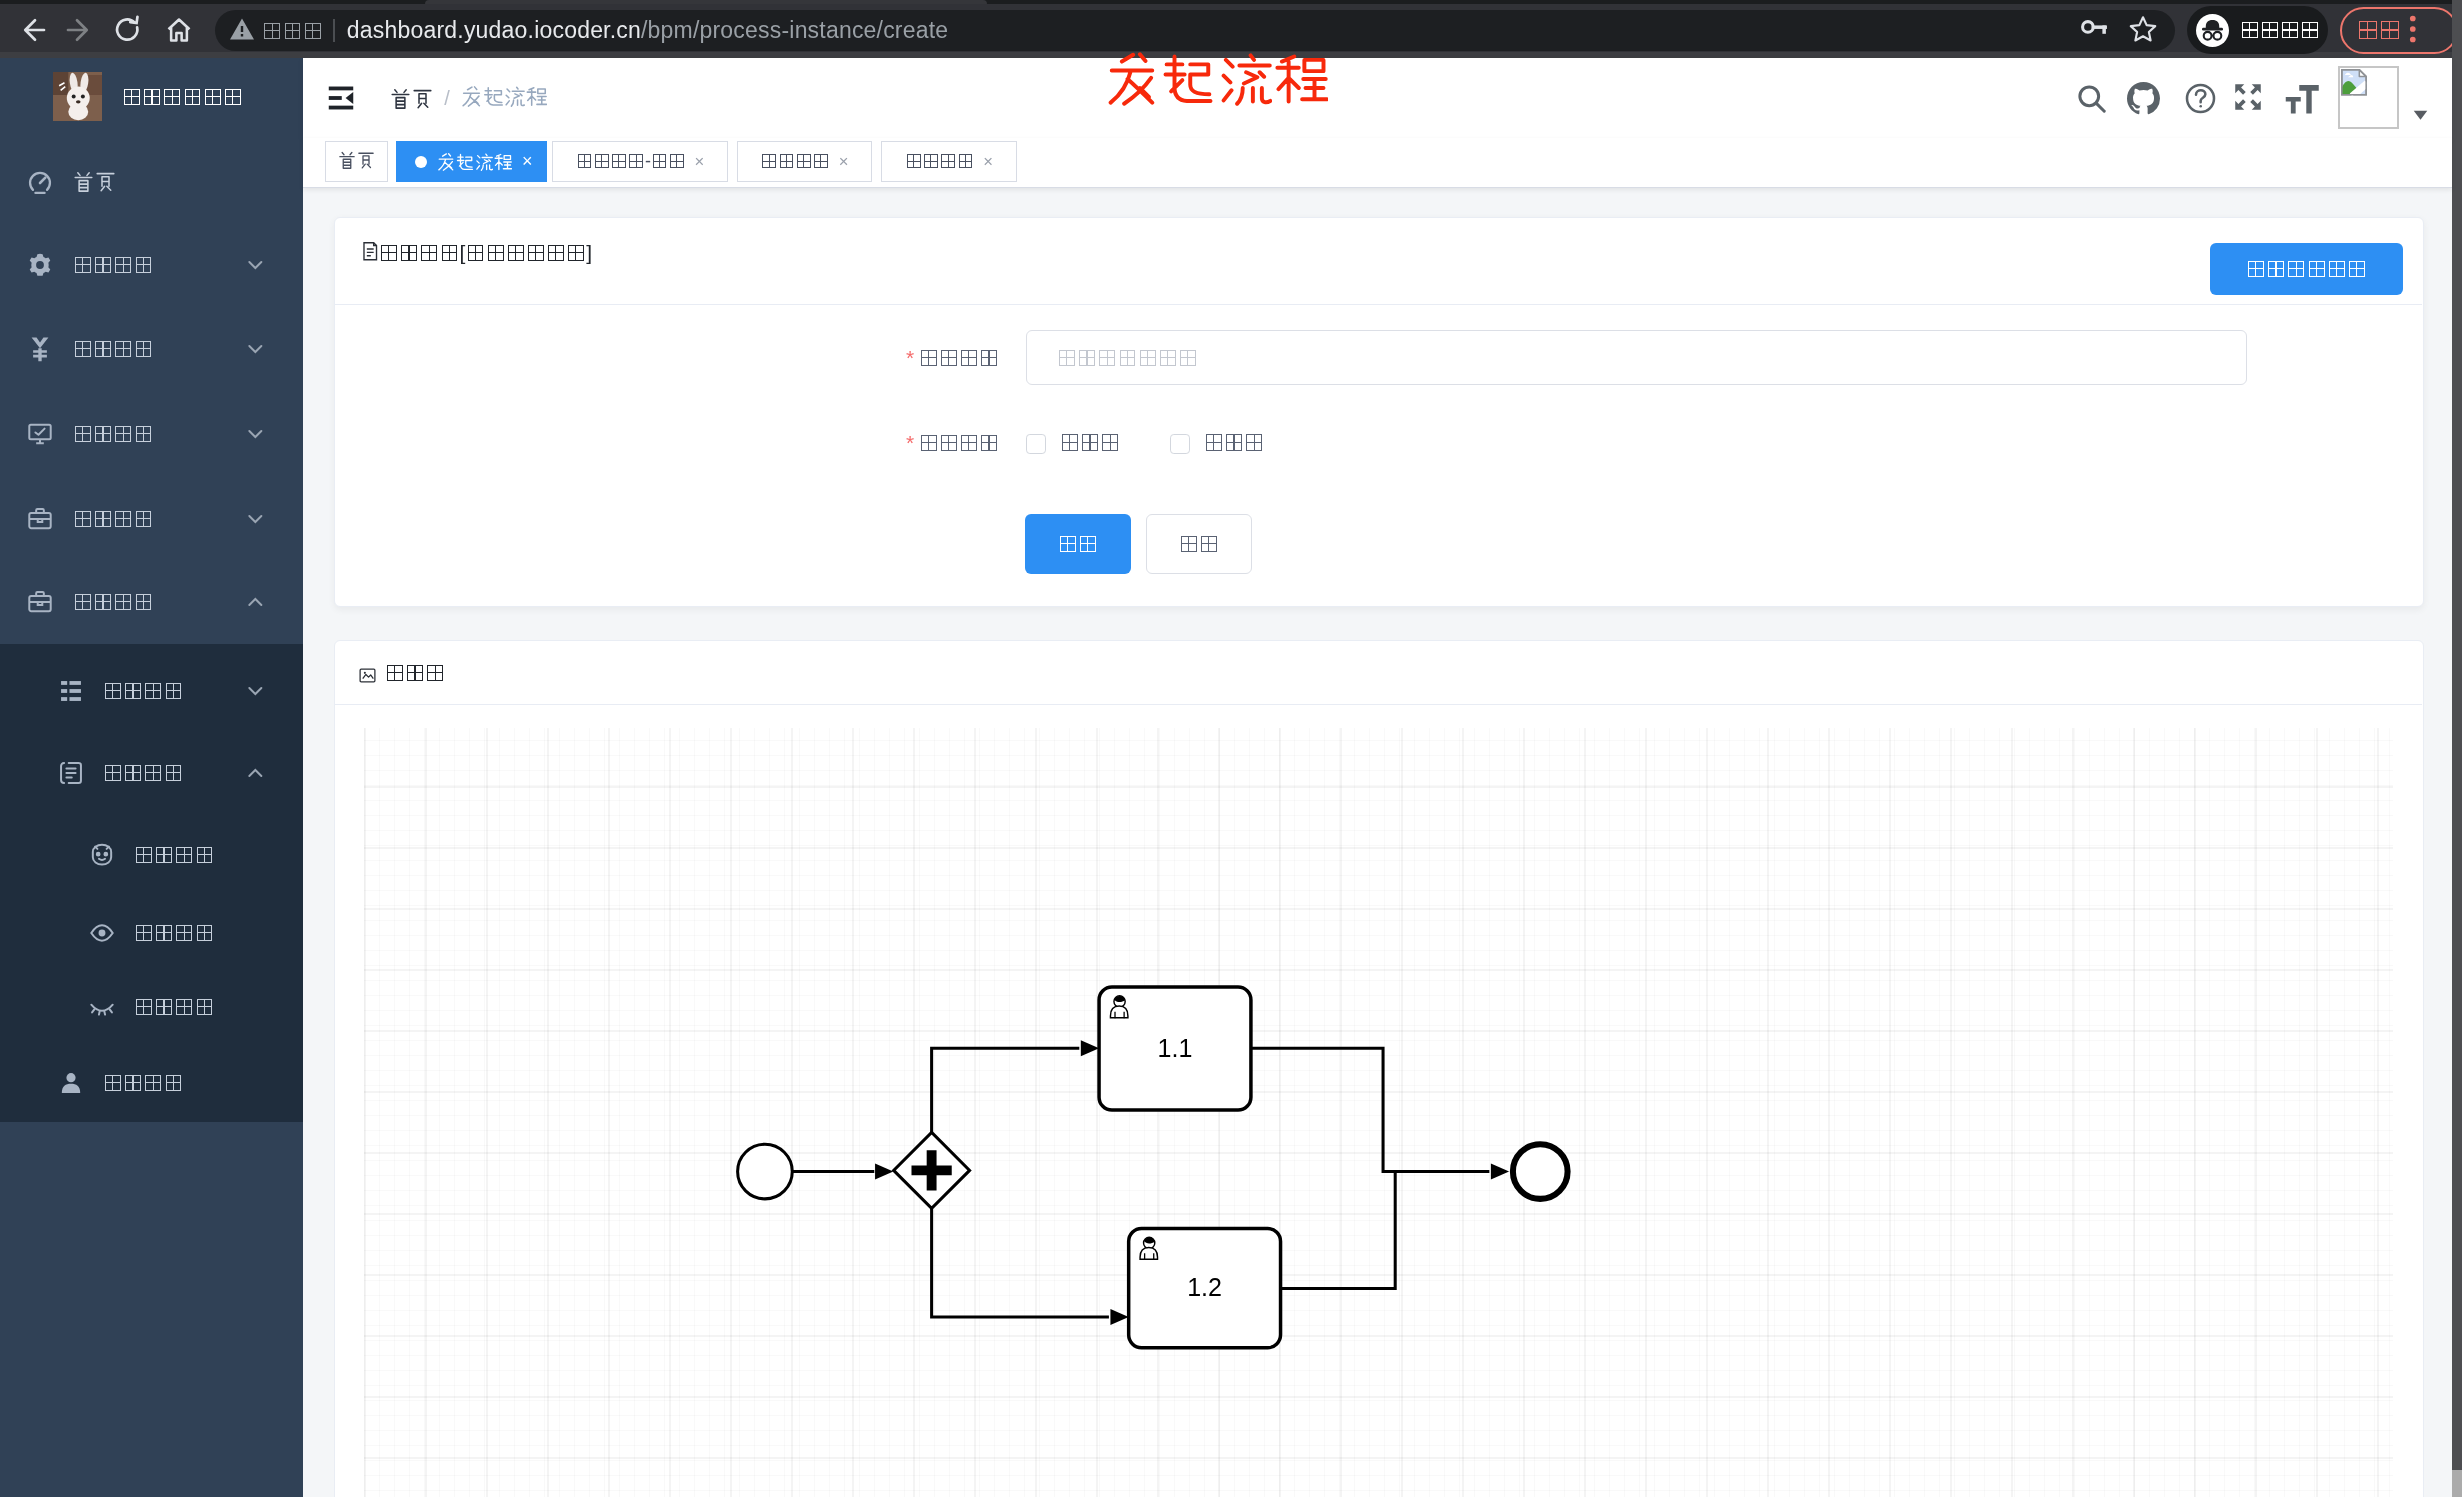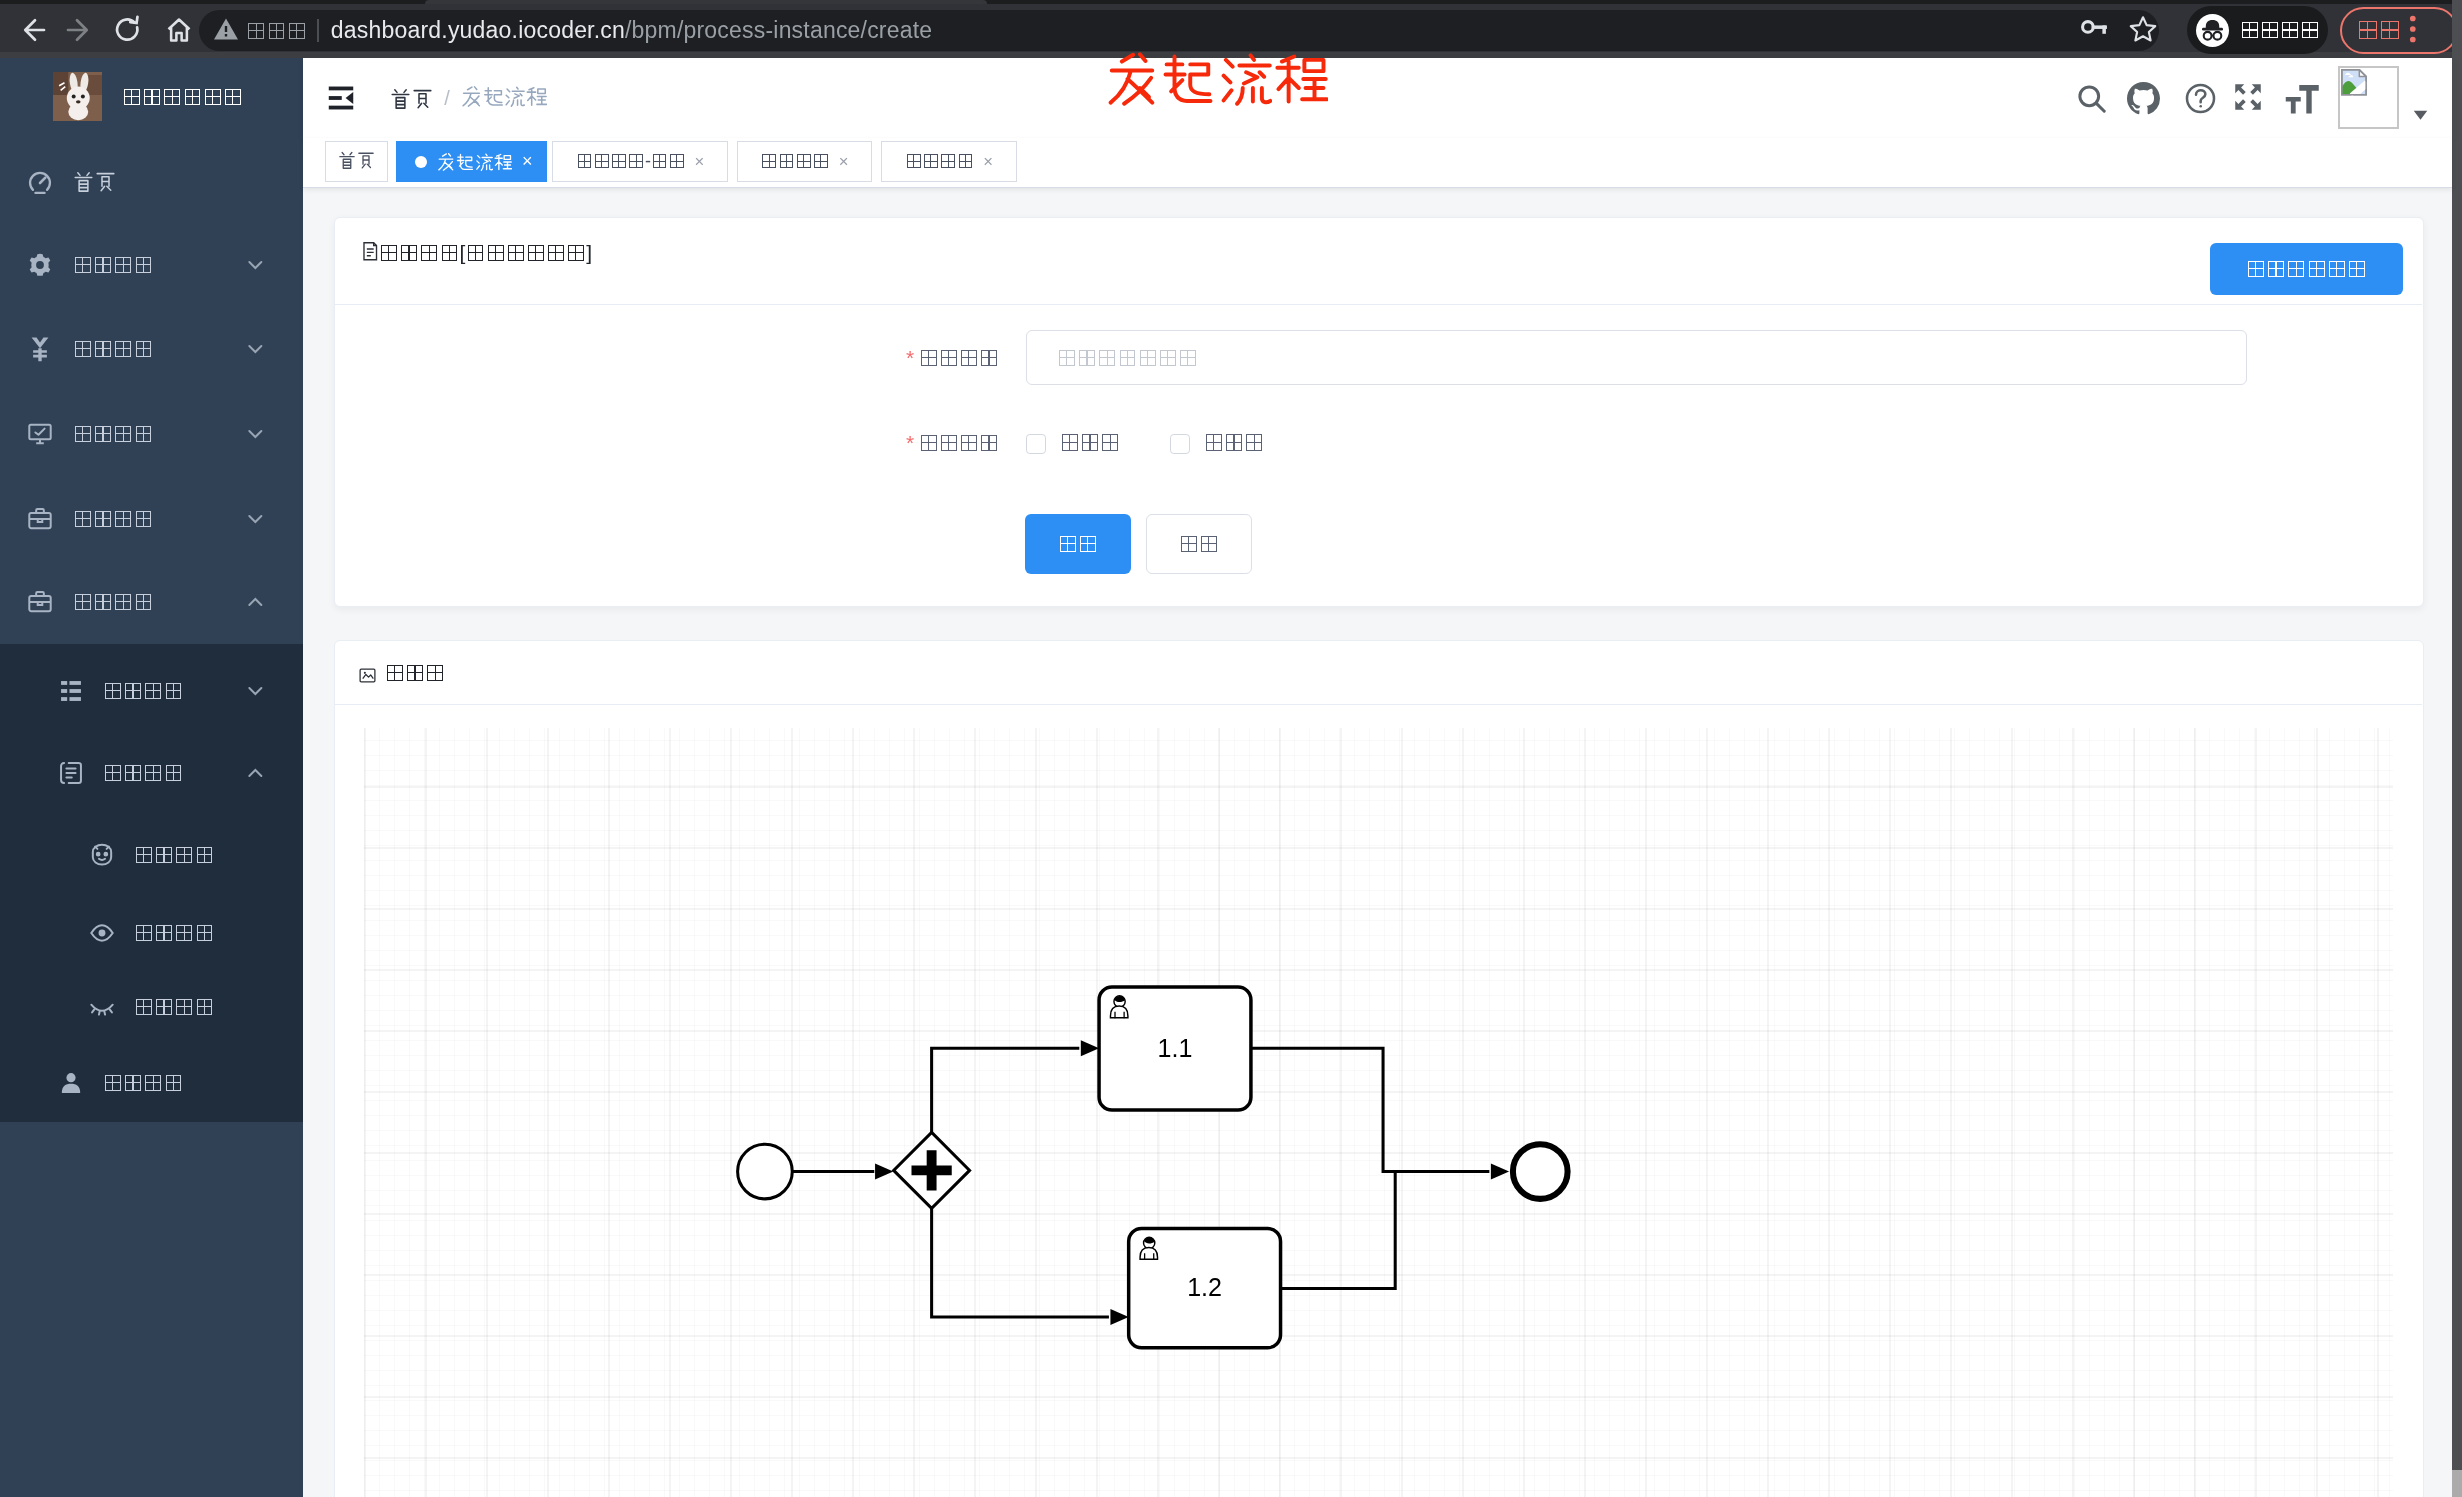--- a/index.html
+++ b/index.html
@@ -42,21 +42,21 @@
 <div class="a" style="left:65px;top:15px;color:#7e8184"><svg width="30" height="30" viewBox="0 0 40 40" style="fill:none;stroke:currentColor;stroke-width:3.6;stroke-linecap:round;stroke-linejoin:round">
         <path d="M16 7 L29 20 L16 33 M4 20 H28"></path>
       </svg></div>
 <div class="a" style="left:112px;top:15px;color:#dee1e6"><svg width="30" height="30" viewBox="0 0 40 40" style="fill:none;stroke:currentColor;stroke-width:3.6;stroke-linecap:round">
         <path d="M33.5 16.5 A13.5 13.5 0 1 1 30 10"></path>
         <path d="M24.5 10.5 H33 V2" style="fill:none;stroke:currentColor" transform="rotate(8 31 9)"></path>
       </svg></div>
 <div class="a" style="left:164px;top:15px;color:#dee1e6"><svg width="30" height="30" viewBox="0 0 40 40" style="fill:none;stroke:currentColor;stroke-width:3.4;stroke-linejoin:round">
         <path d="M6 19 L20 6 L34 19 M9.5 16.5 V34 H16.5 V24 H23.5 V34 H30.5 V16.5"></path>
       </svg></div>
-<div class="a fx" style="left:199px;top:10px;width:1960px;height:41px;border-radius:20.5px;background:#1d1f22;padding-left:13.7px">
+<div class="a fx" style="left:215px;top:10px;width:1960px;height:41px;border-radius:20.5px;background:#1d1f22;padding-left:13.7px">
 <span style="color:#9aa0a6"><svg width="26" height="24" viewBox="0 0 34 32" style="fill:currentColor">
           <path d="M17 2 L33 30 H1 Z M15.4 12 h3.2 v8 h-3.2 z M15.4 22.5 h3.2 v3.4 h-3.2 z" fill-rule="evenodd"></path>
         </svg></span>
 <span style="color:#9aa0a6;font-size:21px;margin-left:7.6px"><i class="h"></i><i class="h"></i><i class="h"></i></span>
 <span style="display:inline-block;width:1.5px;height:23px;background:#4b4e52;margin:0 12px 0 10.6px"></span>
 <span style="font-size:23px;color:#e8eaed;letter-spacing:0.2px">dashboard.yudao.iocoder.cn<span style="color:#9aa0a6">/bpm/process-instance/create</span></span>
 </div>
 <div class="a" style="left:2078px;top:14.4px;color:#dee1e6"><svg width="32" height="32" viewBox="0 0 42 42" style="fill:currentColor">
         <circle cx="13" cy="17" r="7" fill="none" stroke="currentColor" stroke-width="4"></circle>
         <rect x="18" y="15" width="20" height="4.6"></rect>

